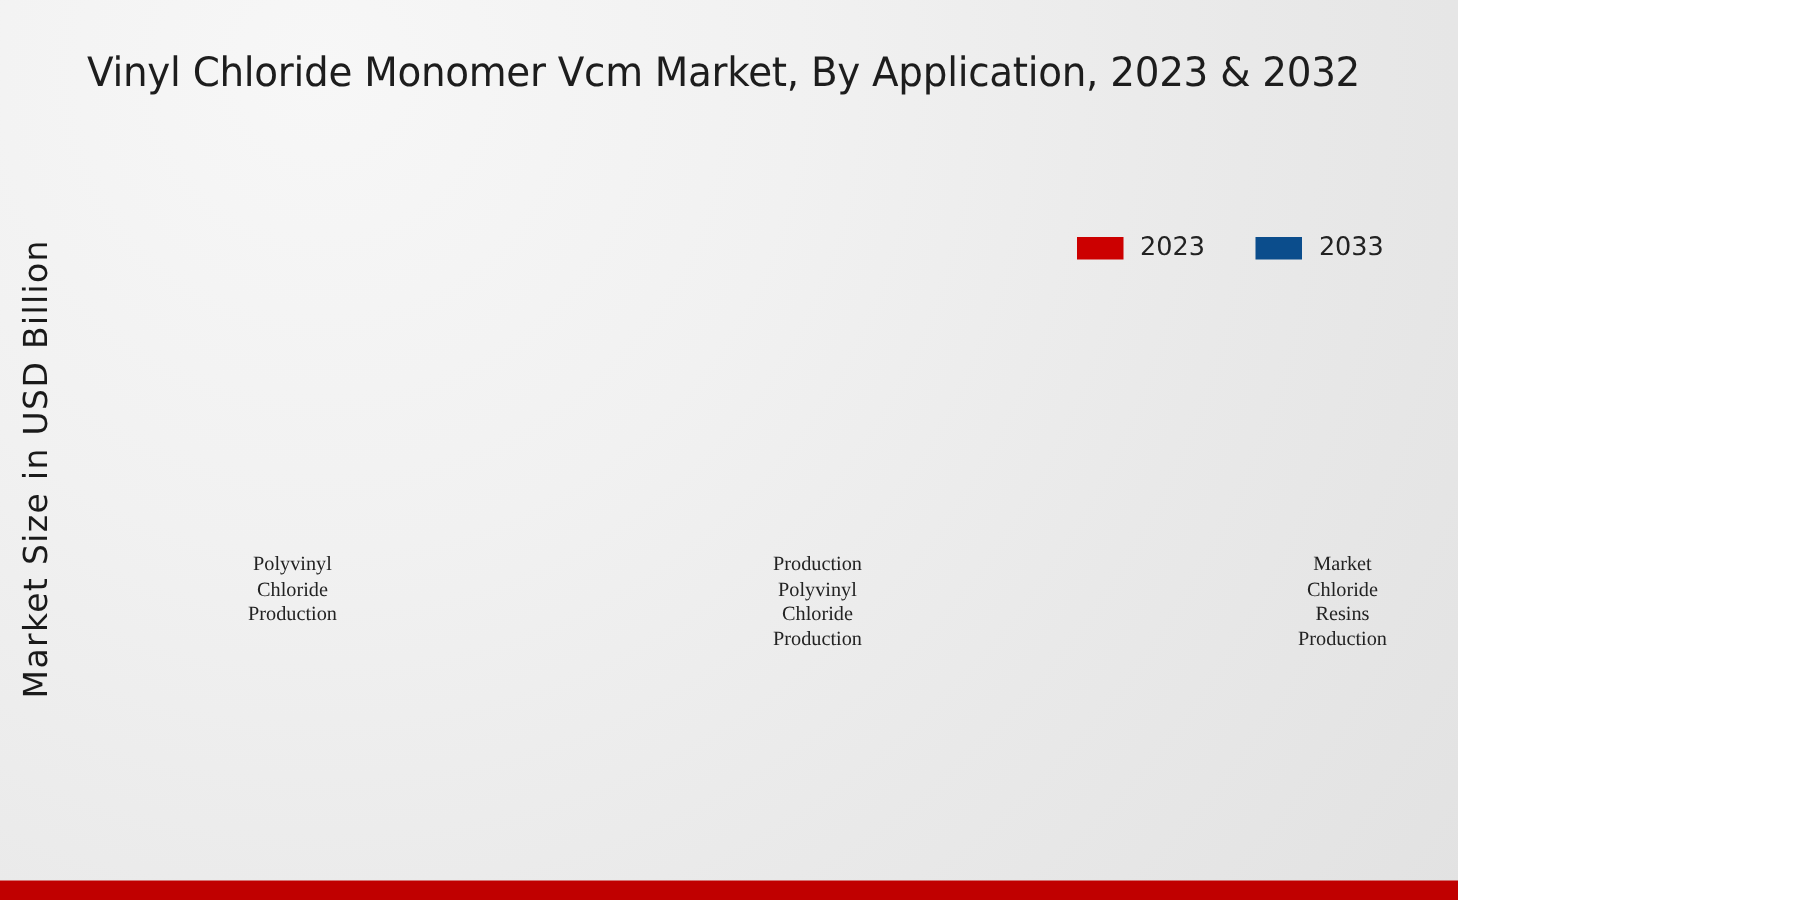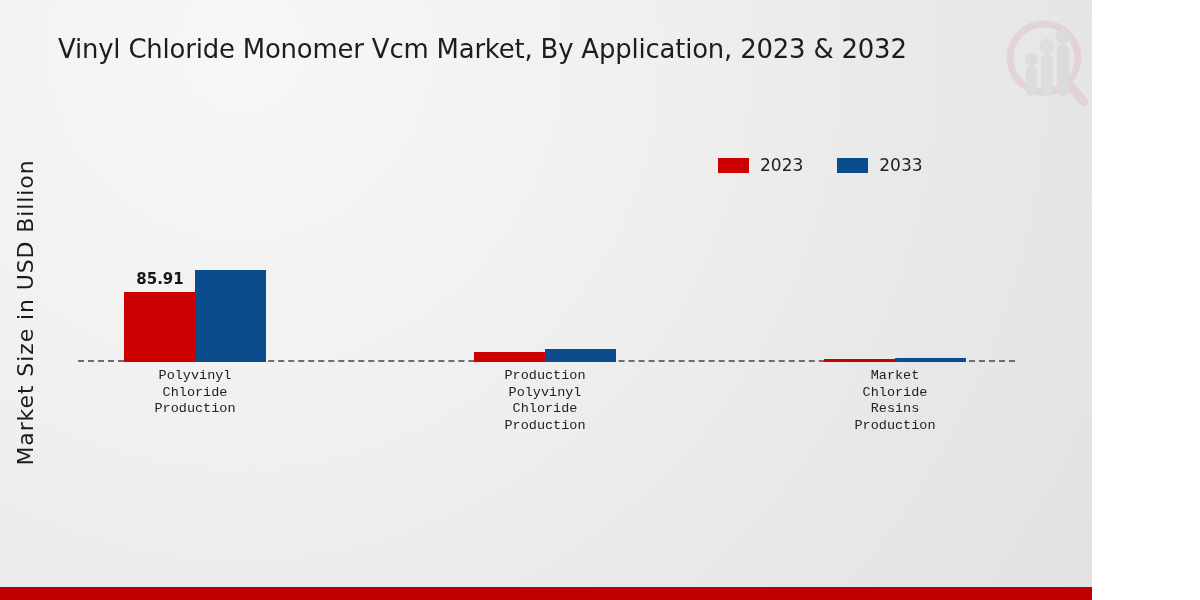--- a/index.html
+++ b/index.html
@@ -4,21 +4,21 @@
 <title>Vinyl Chloride Monomer Vcm Market Chart</title>
 <style>
   html, body {
     margin: 0;
     padding: 0;
     background: #ffffff;
   }
 
   #canvas {
     position: relative;
-    width: 1092px;
+    width: 972px;
     height: 600px;
     overflow: hidden;
     background:
       radial-gradient(circle at 22% 8%, #f7f7f7 0%, #f1f1f1 34%, #e9e9e9 66%, #e2e2e2 100%);
     font-family: "DejaVu Sans", sans-serif;
     -webkit-font-smoothing: antialiased;
   }
 
   
   #watermark {
@@ -134,21 +134,21 @@
     transform: translateX(-50%);
   }
 
   
   .cat-label {
     position: absolute;
     top: 368px;
     width: 220px;
     text-align: center;
     transform: translateX(-50%);
-    font-family: Liberation Mono, monospace;
+    font-family: Liberation Serif, serif;
     font-size: 13.5px;
     line-height: 16.5px;
     color: #222222;
   }
   .cat-label span { display: block; }
 
   
   #bottom-strip {
     position: absolute;
     left: 0;
@@ -184,39 +184,20 @@
     <div class="legend-item">
       <span class="legend-swatch" style="background:#cc0000"></span>
       <span class="legend-label">2023</span>
     </div>
     <div class="legend-item">
       <span class="legend-swatch" style="background:#0b4d8c"></span>
       <span class="legend-label">2033</span>
     </div>
   </div>
 
-  <div id="plot">
-    <div id="baseline"></div>
-
-    <div class="bar-group" style="left:117px">
-      <div class="bar series-2023" style="height:70px"></div>
-      <div class="bar series-2032" style="height:92px"></div>
-    </div>
-    <div class="bar-value" style="left:82px; bottom:74px">85.91</div>
-
-    <div class="bar-group" style="left:467px">
-      <div class="bar series-2023" style="height:10px"></div>
-      <div class="bar series-2032" style="height:13px"></div>
-    </div>
-
-    <div class="bar-group" style="left:817px">
-      <div class="bar series-2023" style="height:3px"></div>
-      <div class="bar series-2032" style="height:4px"></div>
-    </div>
-  </div>
 
   <div class="cat-label" style="left:195px">
     <span>Polyvinyl</span>
     <span>Chloride</span>
     <span>Production</span>
   </div>
 
   <div class="cat-label" style="left:545px">
     <span>Production</span>
     <span>Polyvinyl</span>

